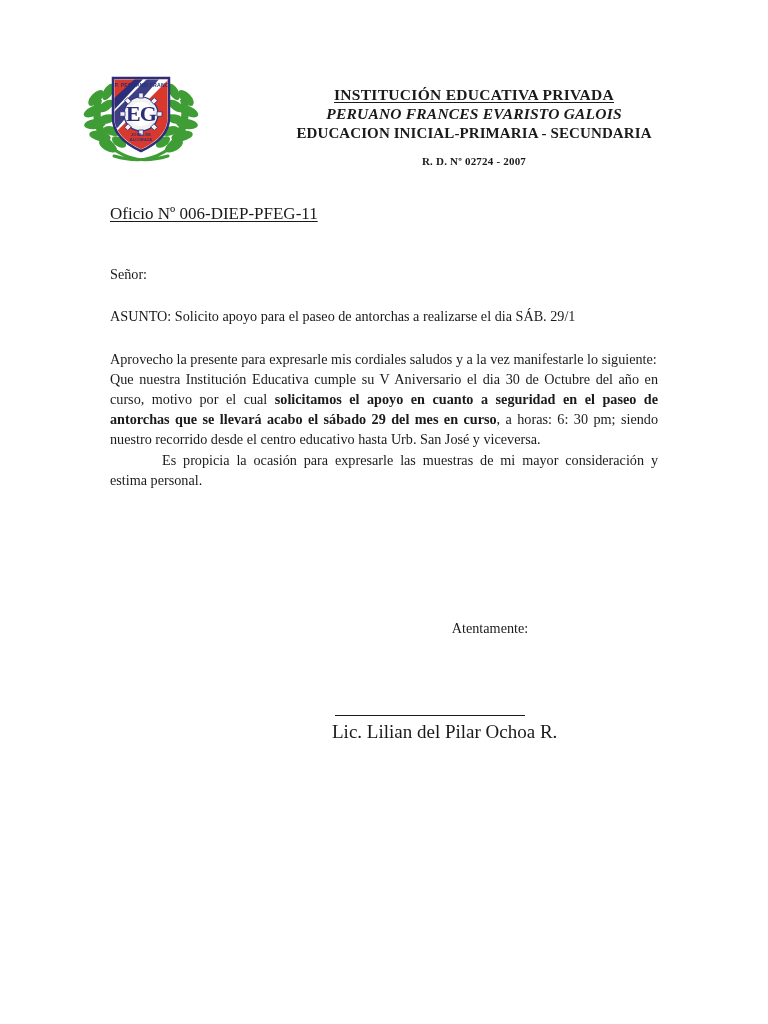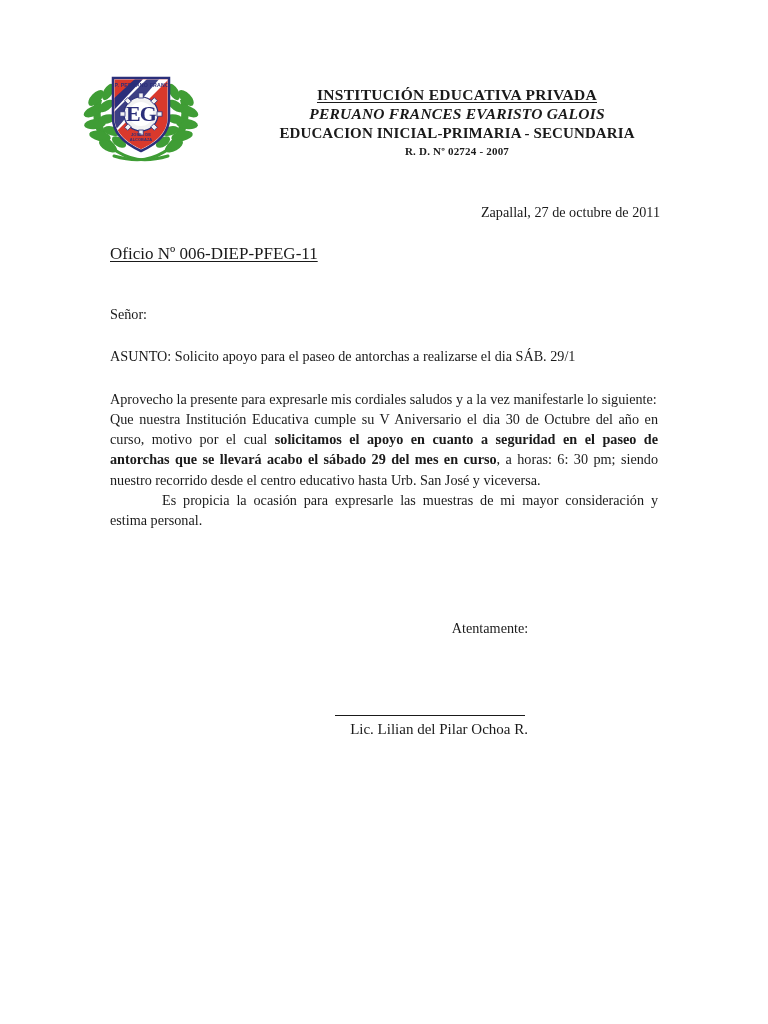--- a/index.html
+++ b/index.html
@@ -35,21 +35,21 @@
   .crest {
     position: absolute;
     left: 82px;
     top: 4px;
     width: 118px;
     height: 110px;
   }
 
   .header-text {
     position: absolute;
-    left: 212px;
+    left: 229px;
     top: 34px;
     width: 490px;
     text-align: center;
     line-height: 1.12;
   }
   .hdr-line1 {
     font-size: 15.5px;
     font-weight: bold;
     letter-spacing: 0.3px;
     text-decoration: underline;
@@ -69,21 +69,21 @@
     font-weight: bold;
     letter-spacing: 0.1px;
     white-space: nowrap;
     margin-top: 2px;
   }
   .hdr-line4 {
     font-size: 11px;
     font-weight: bold;
     letter-spacing: 0.2px;
     white-space: nowrap;
-    margin-top: 3px;
+    margin-top: 13px;
   }
 
   
   .doc-body {
     position: absolute;
     left: 110px;
     top: 205px;
     width: 552px;
     font-size: 14.2px;
     line-height: 1.0;
@@ -148,21 +148,21 @@
     width: 196px;
     text-align: center;
   }
   .sig-rule {
     width: 190px;
     height: 0;
     border-top: 1.3px solid #1a1a1a;
     margin: 0 auto 3px auto;
   }
   .sig-name {
-    font-size: 15px;
+    font-size: 19px;
     white-space: nowrap;
     line-height: 1.35;
     text-align: right;
   }
   .sig-title {
     font-size: 14.2px;
     line-height: 1.5;
   }
 </style>
 </head>
@@ -252,21 +252,20 @@
     <div class="header-text">
       <div class="hdr-line1">INSTITUCIÓN EDUCATIVA PRIVADA</div>
       <div class="hdr-line2">PERUANO FRANCES EVARISTO GALOIS</div>
       <div class="hdr-line3">EDUCACION INICIAL-PRIMARIA - SECUNDARIA</div>
       <div class="hdr-line4">R. D. Nº 02724 - 2007</div>
     </div>
   </div>
 
   <div class="doc-body">
 
-    <div class="date-line">Zapallal, 27 de octubre de 2011</div>
 
     <div class="oficio">
       <span class="u">Oficio Nº 006-DIEP-PFEG-11</span>
     </div>
 
     <div class="recipient">
       <div>Señor:</div>
     </div>
 
     <div class="asunto">ASUNTO: Solicito apoyo para el paseo de antorchas a realizarse el dia SÁB. 29/1</div>

